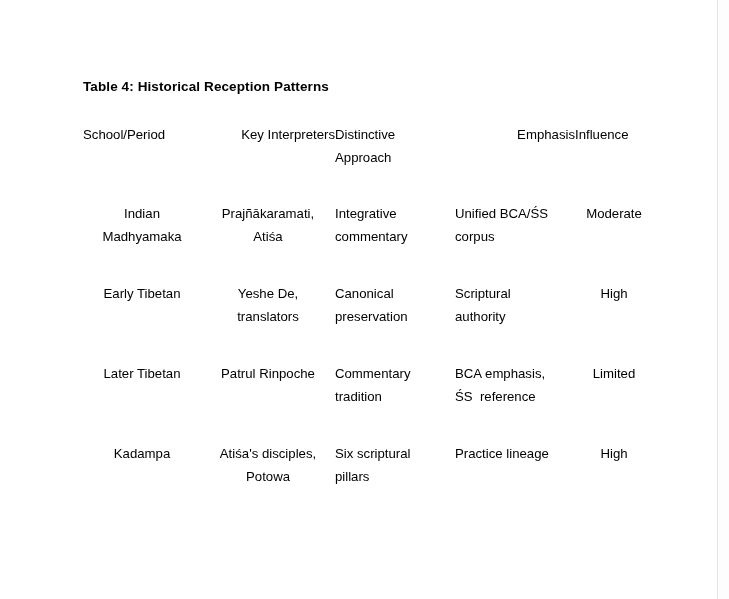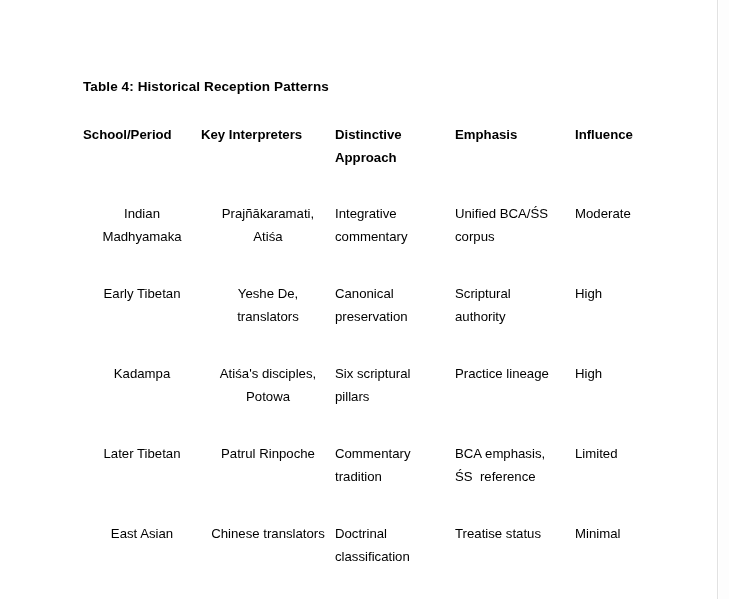--- a/index.html
+++ b/index.html
@@ -57,42 +57,42 @@
   }
   table.recept th,
   table.recept td {
     border: none;
     padding: 0;
     vertical-align: top;
     font-size: 13.2px;
     line-height: 22.5px;
   }
   table.recept th {
-    font-weight: bold;
+    font-weight: normal;
     padding-bottom: 34px;
     white-space: normal;
   }
   table.recept td {
     font-weight: normal;
     padding-bottom: 35px;
   }
   table.recept tbody tr:last-child td {
     padding-bottom: 0;
   }
   
   .col-school   { width: 118px; text-align: center;   }
   .col-interp   { width: 134px; text-align: center;   }
   .col-approach { width: 120px; text-align: left;   }
   .col-emphasis { width: 120px; text-align: left;   }
-  .col-influence{ width: 78px;  text-align: left;   }
+  .col-influence{ width: 78px;  text-align: center;   }
 
   th.col-school   { text-align: left;   }
-  th.col-interp   { text-align: left; padding-right: 12px; }
+  th.col-interp   { text-align: right; padding-right: 12px; }
   th.col-approach { text-align: left; padding-right: 14px; }
-  th.col-emphasis { text-align: left; padding-right: 12px; }
+  th.col-emphasis { text-align: right; padding-right: 12px; }
   th.col-influence{ text-align: left;   }
 
   .cell-line { display: block; white-space: pre; }
 </style>
 </head>
 <body>
 
 <div id="page">
   <div id="content">
 
@@ -156,72 +156,54 @@
             <td class="col-emphasis">
               <span class="cell-line">Scriptural</span>
               <span class="cell-line">authority</span>
             </td>
             <td class="col-influence">
               <span class="cell-line">High</span>
             </td>
           </tr>
           <tr>
             <td class="col-school">
+              <span class="cell-line">Later Tibetan</span>
+            </td>
+            <td class="col-interp">
+              <span class="cell-line">Patrul Rinpoche</span>
+            </td>
+            <td class="col-approach">
+              <span class="cell-line">Commentary</span>
+              <span class="cell-line">tradition</span>
+            </td>
+            <td class="col-emphasis">
+              <span class="cell-line">BCA emphasis,</span>
+              <span class="cell-line">ŚS  reference</span>
+            </td>
+            <td class="col-influence">
+              <span class="cell-line">Limited</span>
+            </td>
+          </tr>
+          <tr>
+            <td class="col-school">
               <span class="cell-line">Kadampa</span>
             </td>
             <td class="col-interp">
               <span class="cell-line">Atiśa's disciples,</span>
               <span class="cell-line">Potowa</span>
             </td>
             <td class="col-approach">
               <span class="cell-line">Six scriptural</span>
               <span class="cell-line">pillars</span>
             </td>
             <td class="col-emphasis">
               <span class="cell-line">Practice lineage</span>
             </td>
             <td class="col-influence">
               <span class="cell-line">High</span>
-            </td>
-          </tr>
-          <tr>
-            <td class="col-school">
-              <span class="cell-line">Later Tibetan</span>
-            </td>
-            <td class="col-interp">
-              <span class="cell-line">Patrul Rinpoche</span>
-            </td>
-            <td class="col-approach">
-              <span class="cell-line">Commentary</span>
-              <span class="cell-line">tradition</span>
-            </td>
-            <td class="col-emphasis">
-              <span class="cell-line">BCA emphasis,</span>
-              <span class="cell-line">ŚS  reference</span>
-            </td>
-            <td class="col-influence">
-              <span class="cell-line">Limited</span>
-            </td>
-          </tr>
-          <tr>
-            <td class="col-school">
-              <span class="cell-line">East Asian</span>
-            </td>
-            <td class="col-interp">
-              <span class="cell-line">Chinese translators</span>
-            </td>
-            <td class="col-approach">
-              <span class="cell-line">Doctrinal</span>
-              <span class="cell-line">classification</span>
-            </td>
-            <td class="col-emphasis">
-              <span class="cell-line">Treatise status</span>
-            </td>
-            <td class="col-influence">
-              <span class="cell-line">Minimal</span>
             </td>
           </tr>
         </tbody>
     </table>
 
   </div>
 </div>
 <div id="page-gutter"></div>
 
 </body></html>

